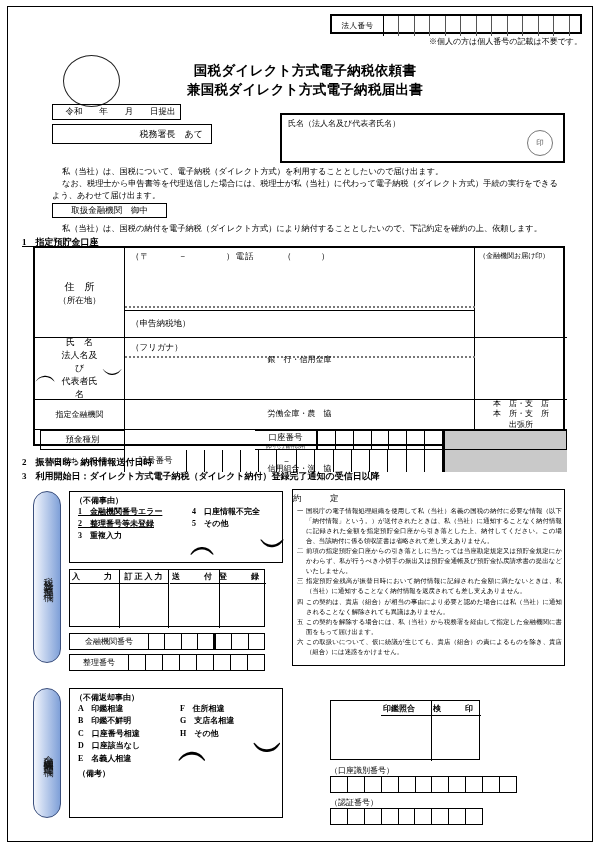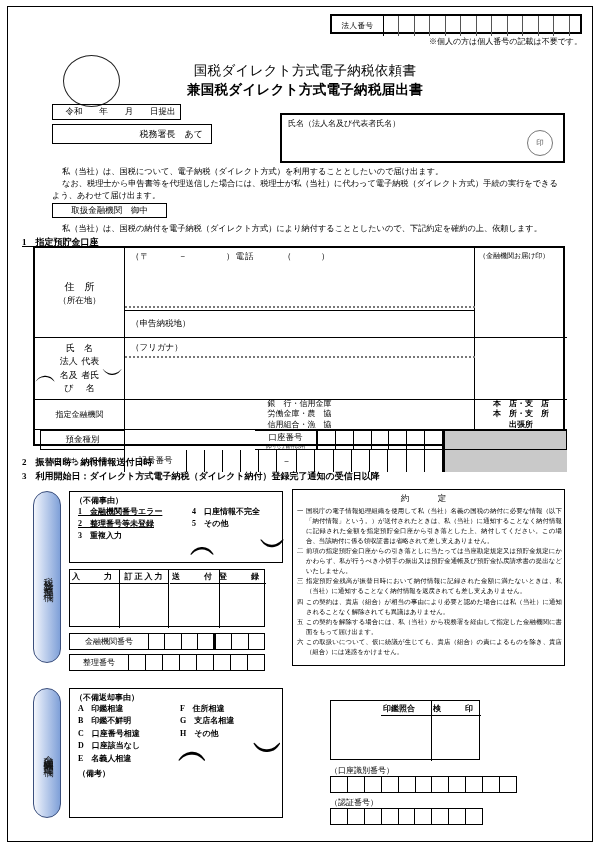--- a/index.html
+++ b/index.html
@@ -23,21 +23,21 @@
   
   #corp-num-wrap{left:330px;top:14px;width:252px;height:20px;}
   #corp-num-label{left:0;top:0;width:52px;height:20px;border-right:1.6px solid #000;font-size:7.5px;letter-spacing:.5px;}
   #corp-num-cells{left:52px;top:0;width:200px;height:20px;display:flex;}
   #corp-num-cells span{flex:1;border-right:1px solid #555;}
   #corp-num-cells span:last-child{border-right:none;}
   #corp-note{left:330px;top:36px;width:252px;font-size:8px;text-align:right;}
 
   #circle-seal{left:63px;top:55px;width:57px;height:52px;border:1px solid #222;border-radius:50%;}
 
-  #title-main{left:150px;top:62px;width:310px;text-align:center;font-size:13.5px;font-weight:normal;letter-spacing:.3px;}
+  #title-main{left:150px;top:62px;width:310px;text-align:center;font-size:13.5px;font-weight:bold;letter-spacing:.3px;}
   #title-sub{left:150px;top:81px;width:310px;text-align:center;font-size:13.5px;font-weight:bold;letter-spacing:.3px;}
 
   #date-box{left:52px;top:104px;width:129px;height:16px;font-size:8.5px;}
   #date-box .row{display:flex;width:100%;height:100%;align-items:center;justify-content:space-around;padding:0 4px;}
   #office-box{left:52px;top:124px;width:160px;height:20px;font-size:9px;justify-content:flex-end;padding-right:8px;}
 
   #name-box{left:280px;top:113px;width:285px;height:50px;}
   #name-box-label{left:6px;top:3px;font-size:8px;}
   #name-seal{right:10px;bottom:5px;width:26px;height:26px;border:1px solid #777;border-radius:50%;font-size:7.5px;color:#555;}
 
@@ -64,23 +64,23 @@
     flex-direction:column;font-size:9px;line-height:1.45;}
   .brace-l,.brace-r{font-size:22px;line-height:0;color:#000;}
   #name-furi{left:90px;top:90px;width:350px;height:20px;border-right:1.4px solid #000;}
   #name-furi span{font-size:8.5px;padding-left:6px;}
   #name-dots{left:90px;top:108px;width:350px;height:0;border-top:2.5px dotted #777;}
   #name-main{left:90px;top:110px;width:350px;height:42px;border-right:1.4px solid #000;border-bottom:1.4px solid #000;}
   #seal-col2{left:440px;top:90px;width:92px;height:62px;border-bottom:1.4px solid #000;}
 
   #fi-label{left:0;top:152px;width:90px;height:30px;border-right:1.4px solid #000;border-bottom:1.4px solid #000;font-size:8px;}
   #fi-kinds{left:90px;top:152px;width:350px;height:30px;border-right:1.4px solid #000;border-bottom:1.4px solid #000;
+    font-size:8px;line-height:1.3;flex-direction:column;justify-content:center;gap:44px;}
+  #fi-branch{left:440px;top:152px;width:92px;height:30px;border-bottom:1.4px solid #000;
     font-size:8px;line-height:1.3;flex-direction:column;justify-content:center;}
-  #fi-branch{left:440px;top:152px;width:92px;height:30px;border-bottom:1.4px solid #000;
-    font-size:8px;line-height:1.3;flex-direction:column;justify-content:center;font-weight:bold;}
 
   #dep-label{left:5px;top:182px;width:85px;height:20px;border:1.2px solid #000;font-size:8.5px;}
   #dep-kinds{left:90px;top:182px;width:130px;height:20px;border:1.2px solid #000;border-left:none;font-size:8.5px;}
   #acct-no-label{left:220px;top:182px;width:62px;height:20px;border:1.2px solid #000;border-left:none;
     flex-direction:column;justify-content:center;}
   #acct-no-label .m{font-size:8.5px;}
   #acct-no-label .s{font-size:4.5px;}
   #acct-no-cells{left:282px;top:182px;width:126px;height:20px;display:flex;}
   #acct-no-cells span{flex:1;border:1.2px solid #000;border-left:none;}
   #acct-no-cells span:first-child{border-left:1.2px solid #000;}
@@ -123,21 +123,21 @@
   #fi-num-cells span{flex:1;border:1.2px solid #000;border-left:none;}
   #fi-num-cells span.thickl{border-left:2px solid #000;}
 
   #mng-num-row{left:36px;top:165px;width:196px;height:17px;}
   #mng-num-label{left:0;top:0;width:60px;height:17px;border:1.2px solid #000;font-size:8px;}
   #mng-num-cells{left:60px;top:0;width:136px;height:17px;display:flex;}
   #mng-num-cells span{flex:1;border:1.2px solid #000;border-left:none;}
 
   
   #contract-box{left:292px;top:489px;width:273px;height:177px;}
-  #contract-title{top:3px;left:0;width:100%;text-align:center;font-size:8.5px;letter-spacing:10px;}
+  #contract-title{top:3px;left:0;width:100%;text-align:left;font-size:8.5px;letter-spacing:10px;}
   #contract-list{left:4px;top:16px;width:265px;}
   .cl-item{display:flex;font-size:6.4px;line-height:1.55;margin-bottom:.5px;}
   .cl-num{width:9px;flex:none;}
   .cl-txt{flex:1;text-align:justify;}
 
   
   #fin-panel{left:33px;top:686px;width:250px;height:135px;}
   #fin-tab{left:0;top:2px;width:28px;height:130px;border:1.4px solid #3b4f7d;border-radius:14px;
     background:linear-gradient(90deg,#f3f6fc 0%,#c9d7f0 35%,#7fa0d8 100%);}
   #fin-tab span{position:absolute;left:0;top:0;width:28px;height:130px;display:flex;align-items:center;justify-content:center;
@@ -231,21 +231,21 @@
       <div class="abs" id="seal-col-label">（金融機関お届け印）</div>
     </div>
     <div class="abs vcent" id="addr-tax">
       <span>（申告納税地）</span>
     </div>
 
     <div class="abs center" id="name-label">
       <span>氏　名</span>
       <span style="display:flex;align-items:center;gap:1px">
         <i class="brace-l" style="font-style:normal">︵</i>
-        <span style="display:flex;flex-direction:row;">
+        <span style="display:flex;flex-direction:column;">
           <b style="font-weight:normal">法人名及び</b>
           <b style="font-weight:normal">代表者氏名</b>
         </span>
         <i class="brace-r" style="font-style:normal">︶</i>
       </span>
     </div>
     <div class="abs vcent" id="name-furi">
       <span>（フリガナ）</span>
     </div>
     <div class="abs" id="name-dots"></div>

